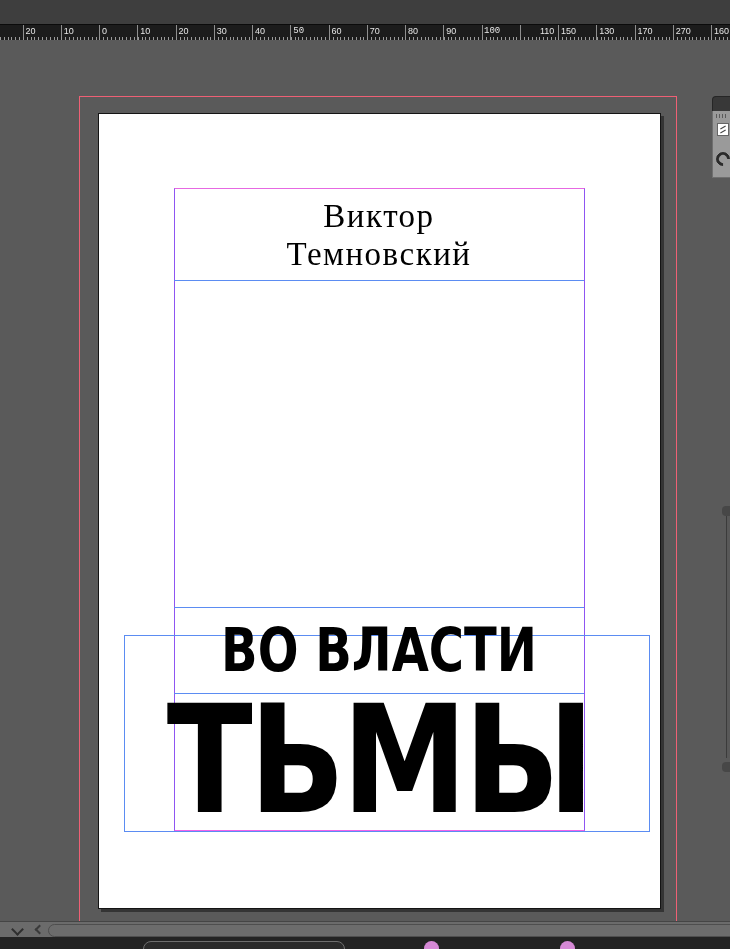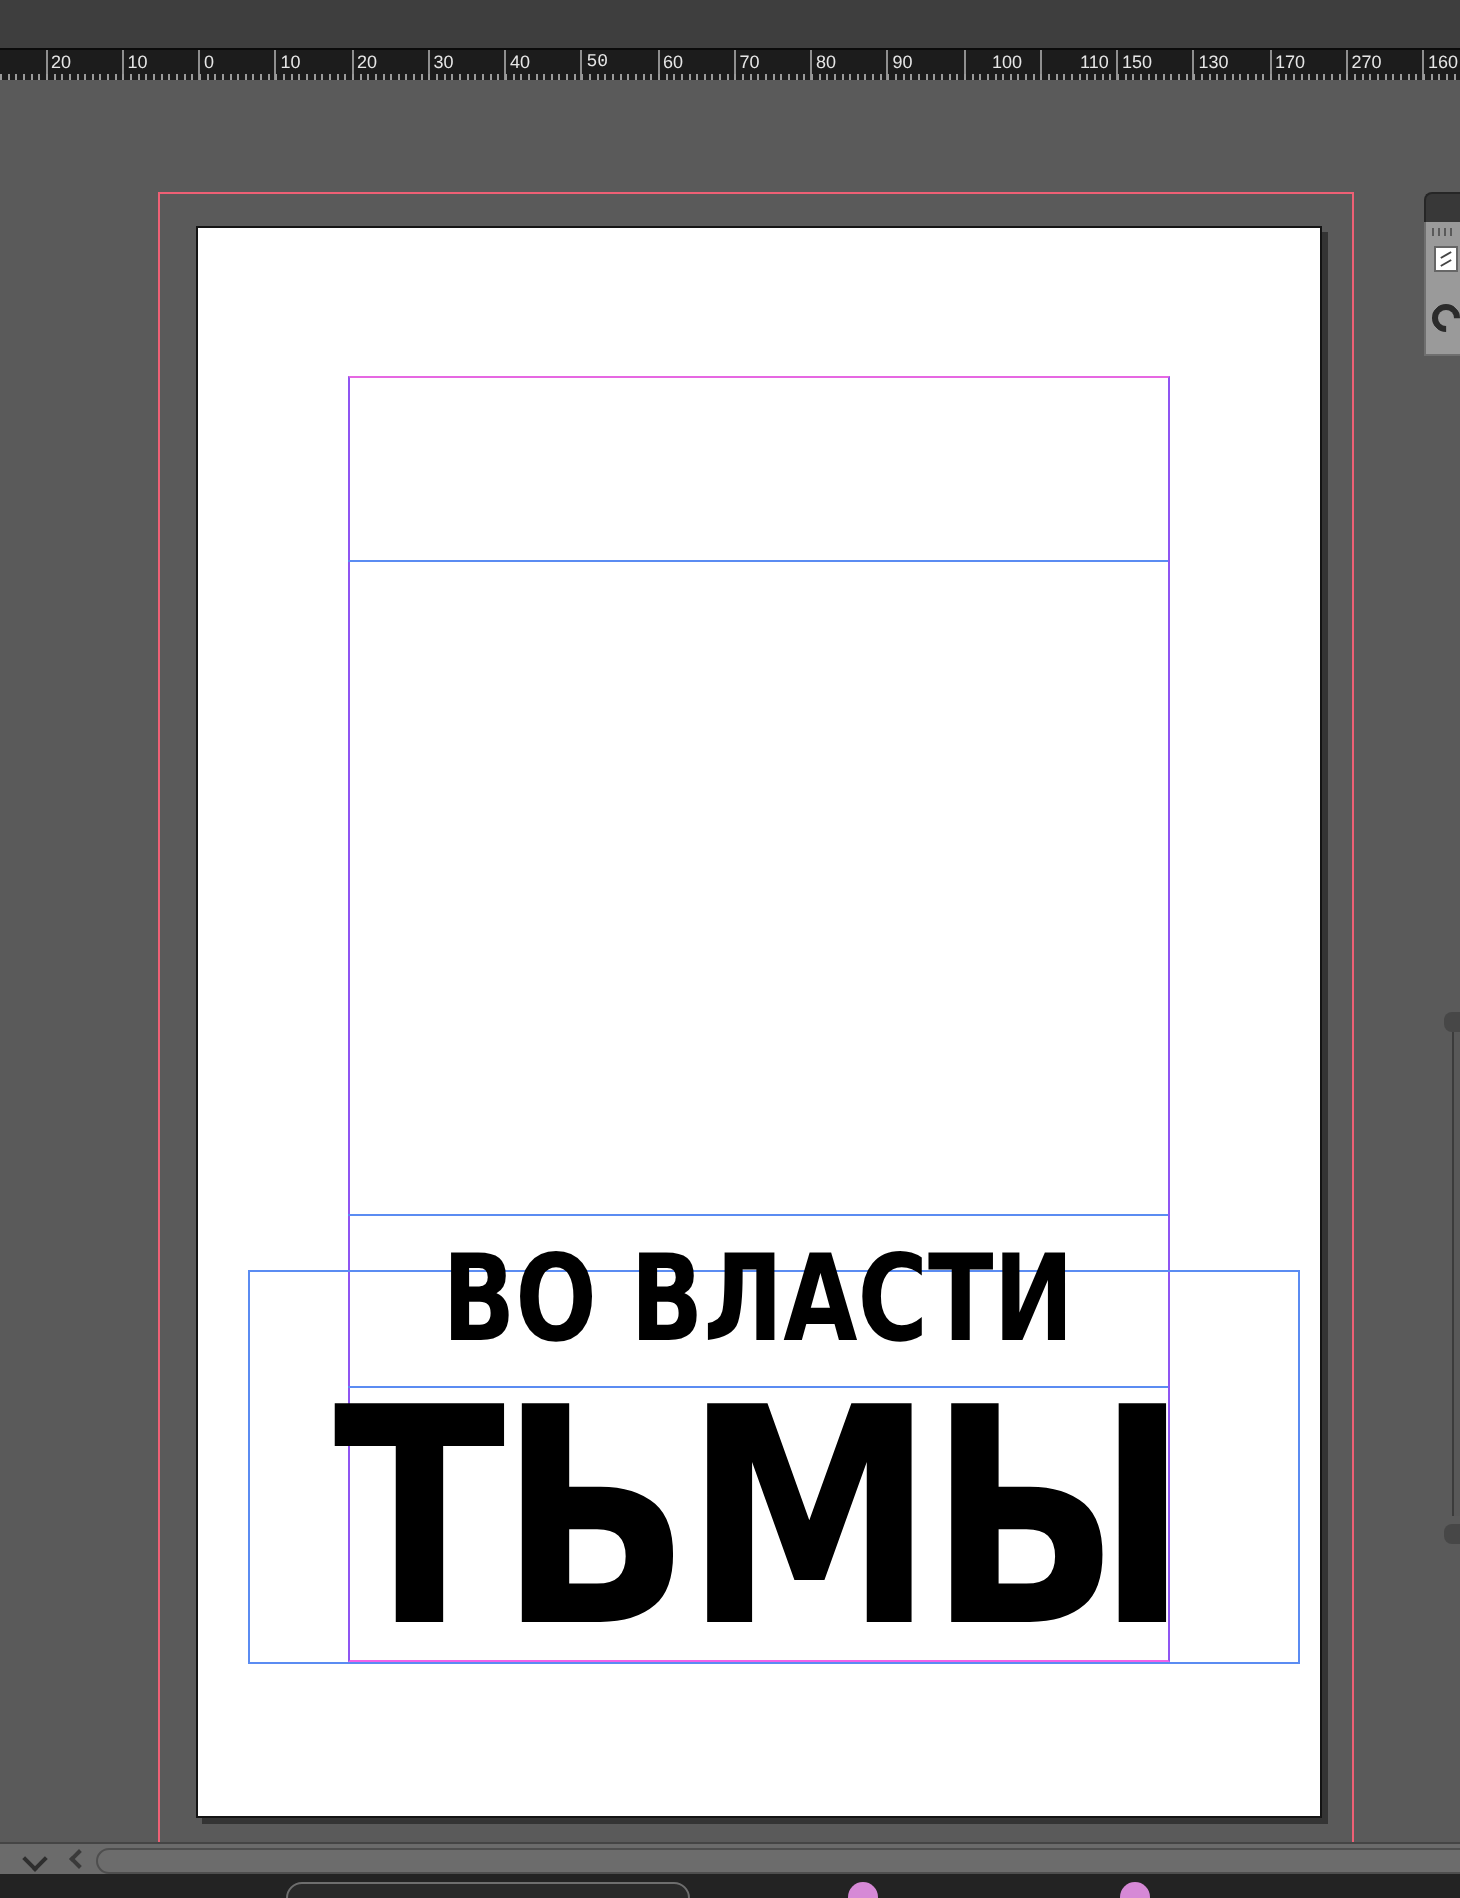--- a/index.html
+++ b/index.html
@@ -100,21 +100,21 @@
     <span class="rlabel" style="left: 293.25px; font-family: Liberation Mono, monospace;">50</span>
     <div class="rtick" style="left: 328.5px;"></div>
     <span class="rlabel" style="left: 331.5px;">60</span>
     <div class="rtick" style="left: 366.75px;"></div>
     <span class="rlabel" style="left: 369.75px;">70</span>
     <div class="rtick" style="left: 405px;"></div>
     <span class="rlabel" style="left: 408px;">80</span>
     <div class="rtick" style="left: 443.25px;"></div>
     <span class="rlabel" style="left: 446.25px;">90</span>
     <div class="rtick" style="left: 481.5px;"></div>
-    <span class="rlabel" style="left: 496px;">100</span>
+    <span class="rlabel" style="left: 484px; font-family: Liberation Mono, monospace;">100</span>
     <div class="rtick" style="left: 519.75px;"></div>
     <span class="rlabel" style="left: 540px;">110</span>
     <div class="rtick" style="left: 558px;"></div>
     <span class="rlabel" style="left: 561px;">150</span>
     <div class="rtick" style="left: 596.25px;"></div>
     <span class="rlabel" style="left: 599.25px;">130</span>
     <div class="rtick" style="left: 634.5px;"></div>
     <span class="rlabel" style="left: 637.5px;">170</span>
     <div class="rtick" style="left: 672.75px;"></div>
     <span class="rlabel" style="left: 675.75px;">270</span>
@@ -128,20 +128,24 @@
   <div class="abs bleed-h"></div>
   <div class="abs bleed-v" style="left:79px"></div>
   <div class="abs bleed-v" style="left:676px"></div>
 
   <div class="abs frame-main"></div>
   <div class="abs frame-outer"></div>
   <div class="abs divider" style="top:240px"></div>
   <div class="abs divider" style="top:567px"></div>
   <div class="abs divider" style="top:653px"></div>
 
+  <div class="abs author">
+    <div>Виктор</div>
+    <div>Темновский</div>
+  </div>
 
   <div class="abs series-title">ВО ВЛАСТИ</div>
   <div class="abs main-title">ТЬМЫ</div>
 
   <div class="abs dock-line"></div>
   <div class="abs dock-nub" style="top:466px"></div>
   <div class="abs dock-nub" style="top:722px"></div>
 </div>
 
 <div class="abs panel-tab"></div>

